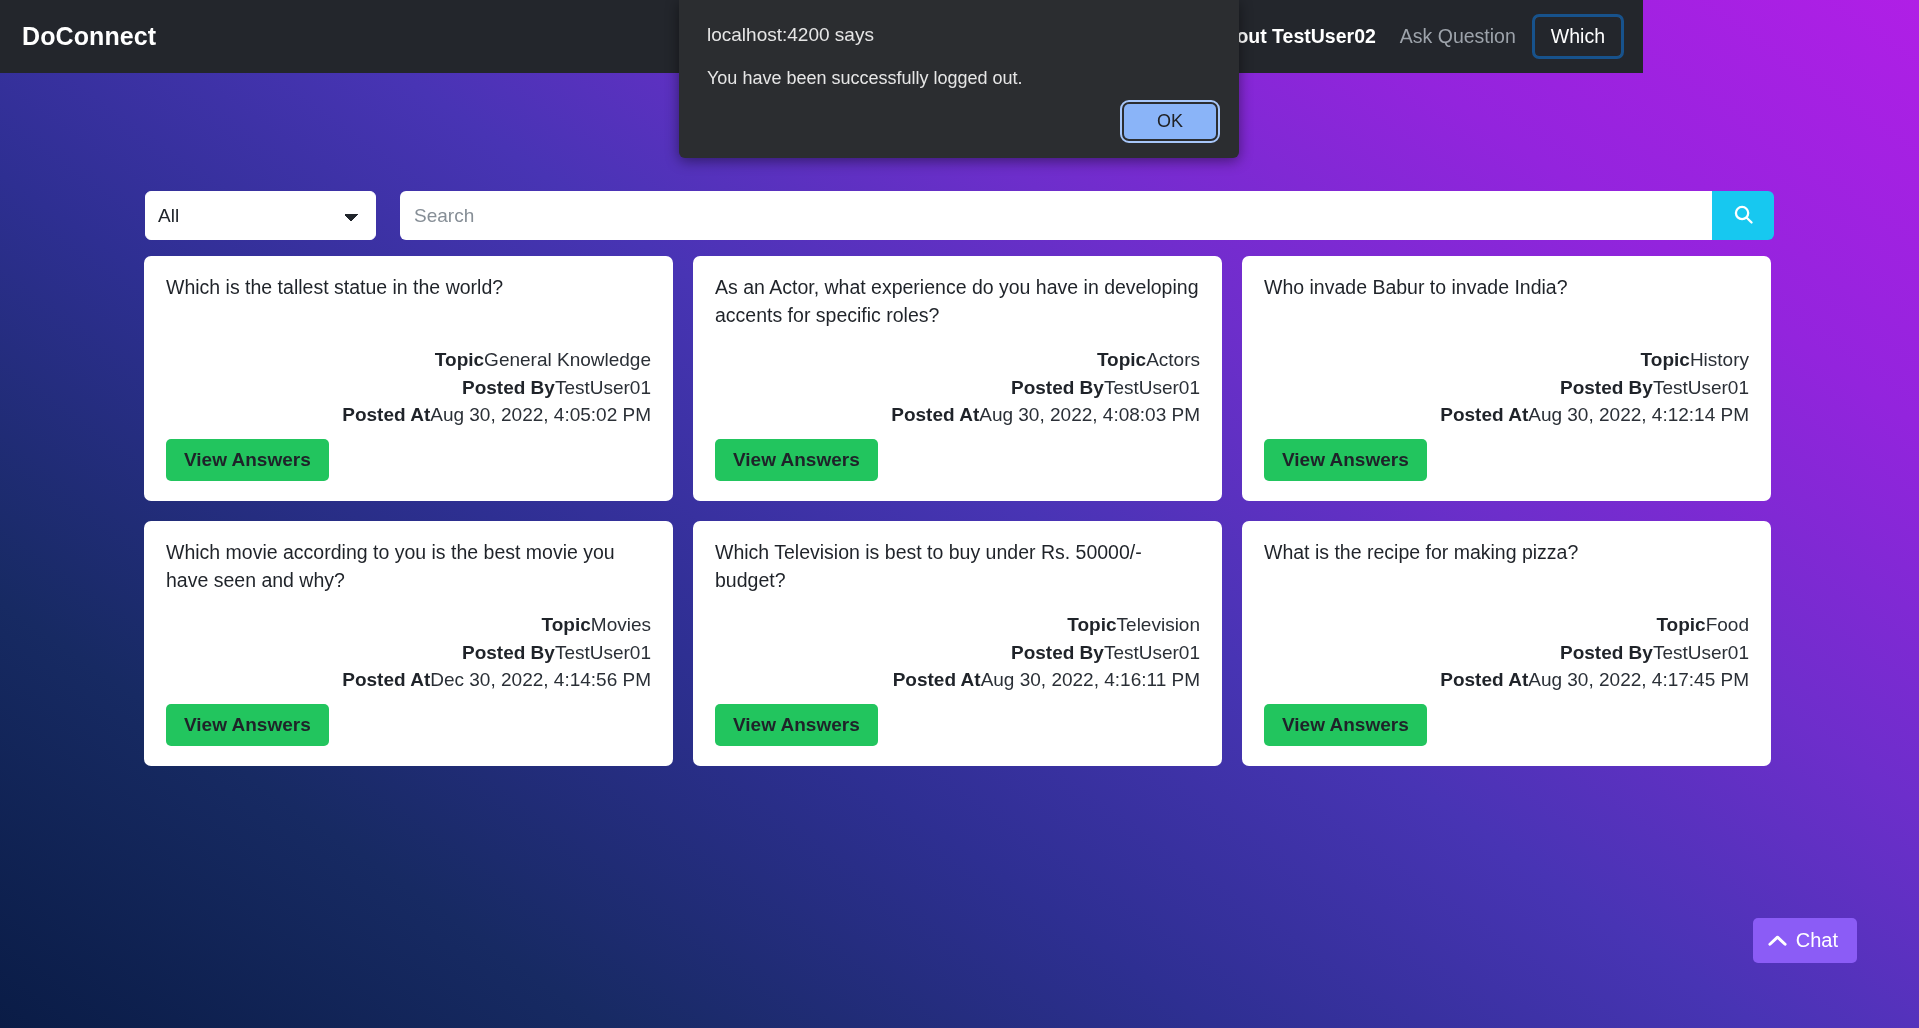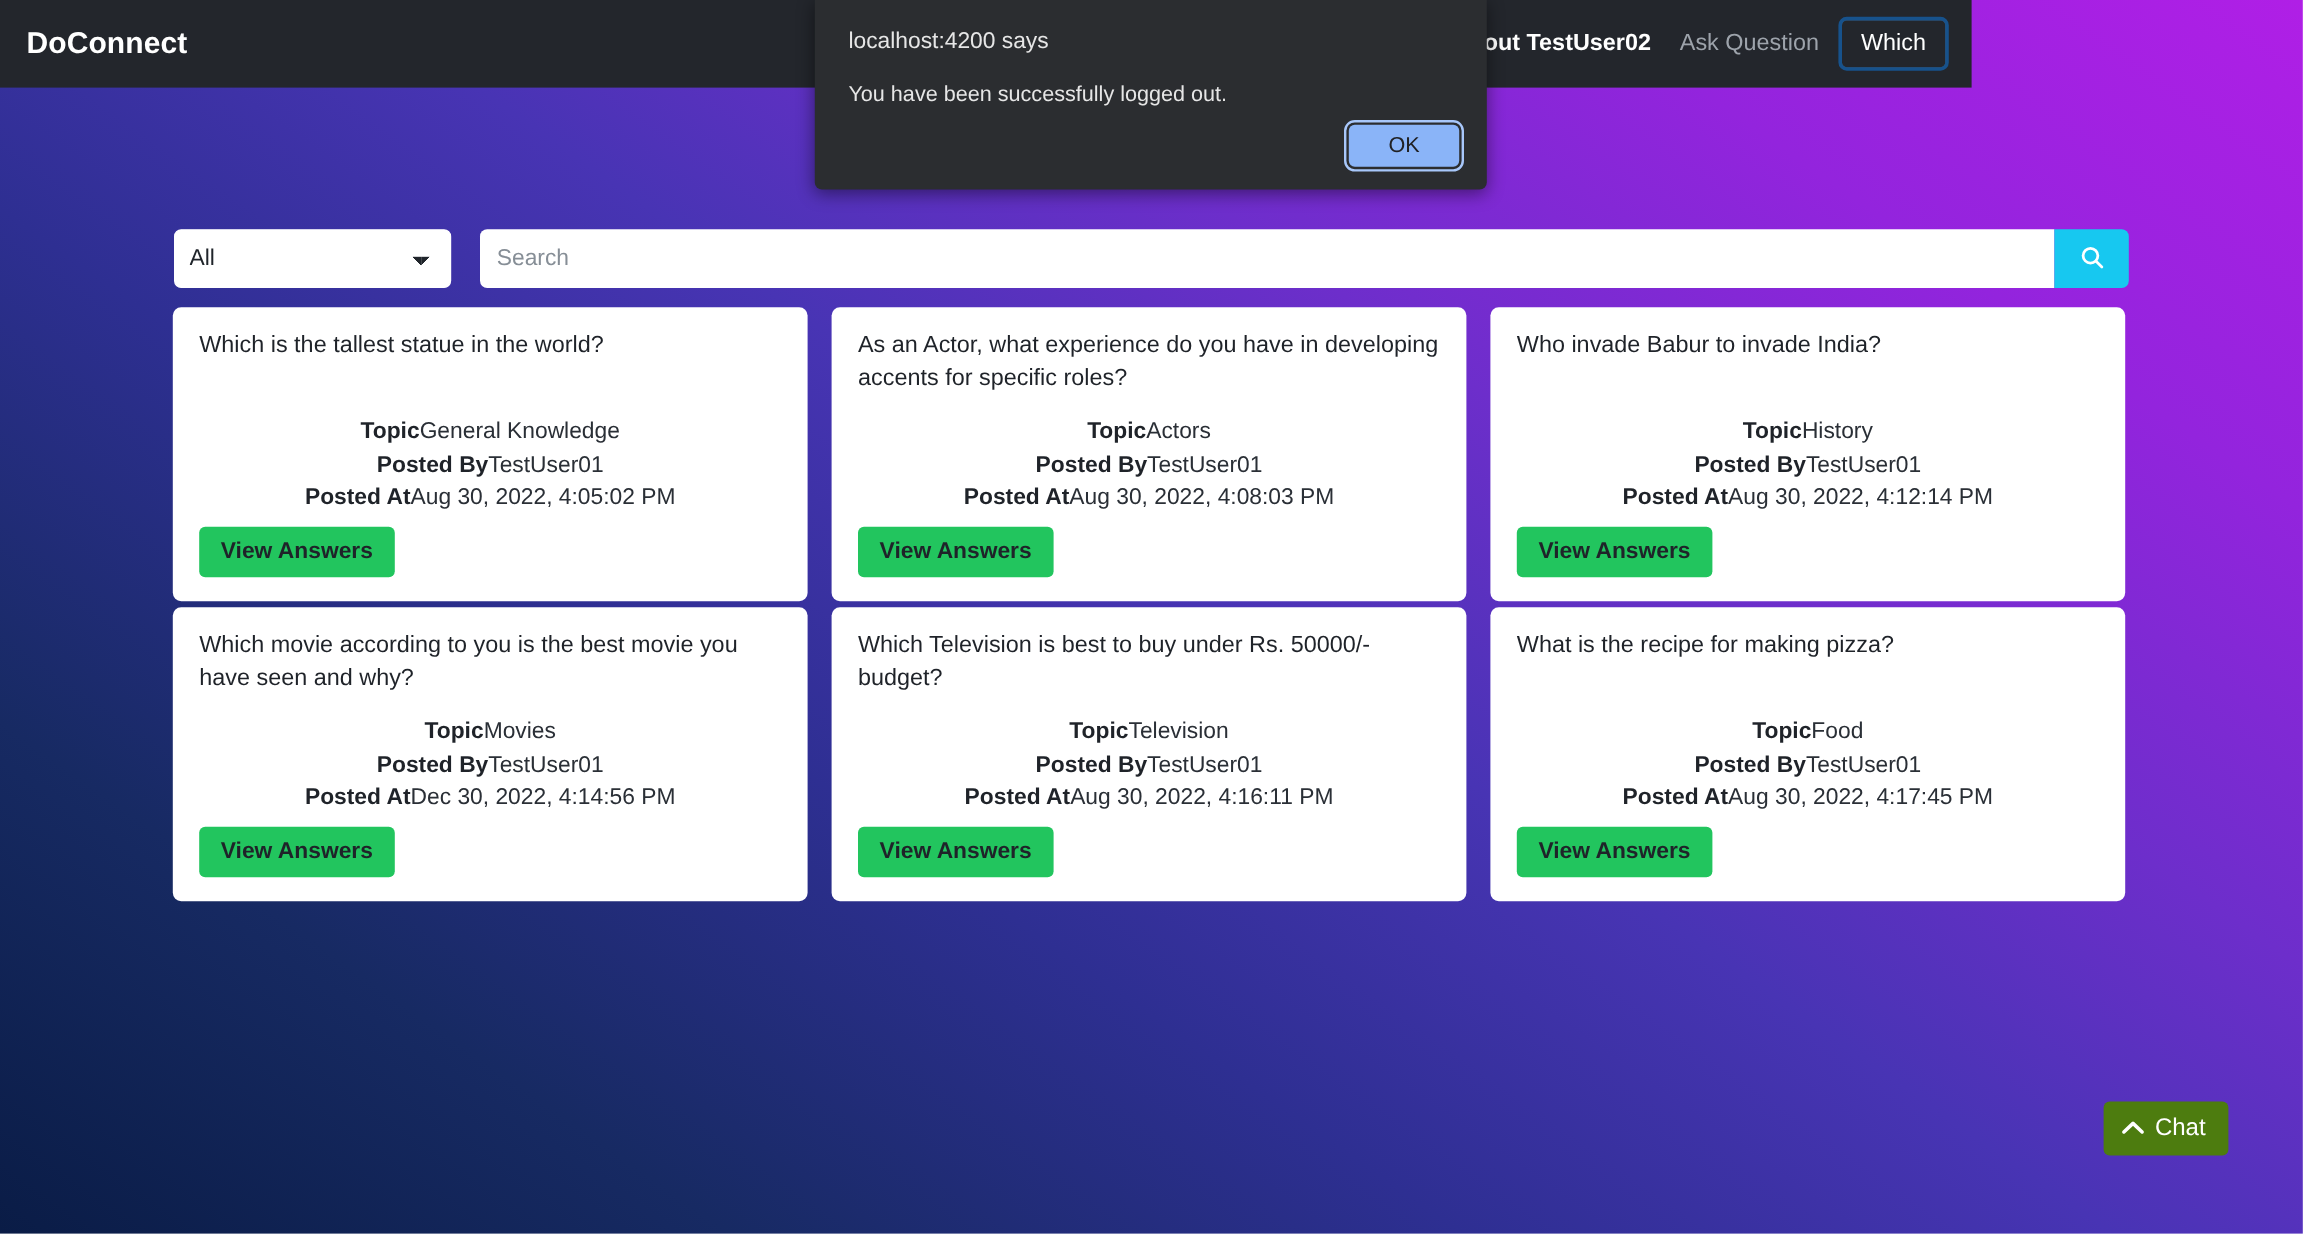--- a/index.html
+++ b/index.html
@@ -191,21 +191,21 @@
   }
 
   
   .cards-grid {
     position: absolute;
     top: 256px;
     left: 144px;
     width: 1631px;
     display: grid;
     grid-template-columns: repeat(3, 529px);
-    gap: 5px 20px;
+    gap: 20px 20px;
   }
 
   .q-card {
     background: #ffffff;
     border-radius: 7px;
     padding: 18px 22px 20px 22px;
     display: flex;
     flex-direction: column;
     min-height: 245px;
   }
@@ -216,21 +216,21 @@
     line-height: 1.42;
     min-height: 56px;
   }
 
   .q-meta {
     margin-top: auto;
   }
 
   .meta-row {
     display: flex;
-    justify-content: center;
+    justify-content: flex-end;
     align-items: baseline;
     font-size: 19px;
     line-height: 1.35;
     padding: 1px 0;
   }
 
   .meta-label {
     font-weight: bold;
     color: #1f2329;
   }
@@ -252,21 +252,21 @@
     cursor: pointer;
     font-family: "Liberation Sans", sans-serif;
     font-weight: bold;
   }
 
   
   .chat-btn {
     position: absolute;
     right: 62px;
     bottom: 65px;
-    background: #4d7c0f;
+    background: #8b5cf6;
     color: #ffffff;
     border: none;
     border-radius: 5px;
     font-size: 20px;
     padding: 11px 19px 11px 15px;
     display: flex;
     align-items: flex-end;
     gap: 9px;
     cursor: pointer;
     font-family: "Liberation Sans", sans-serif;

